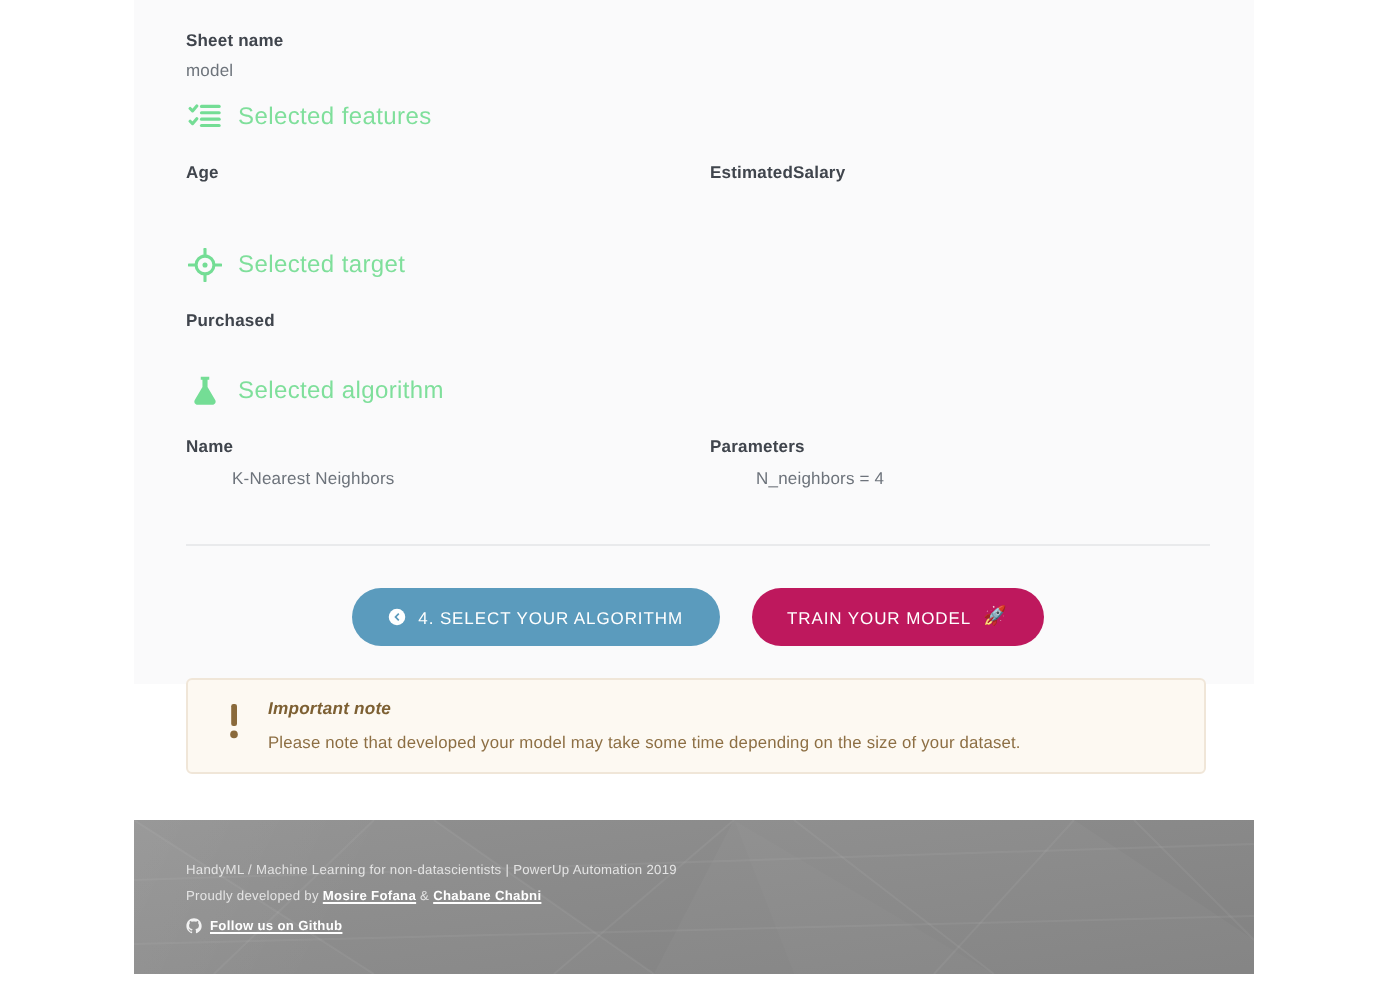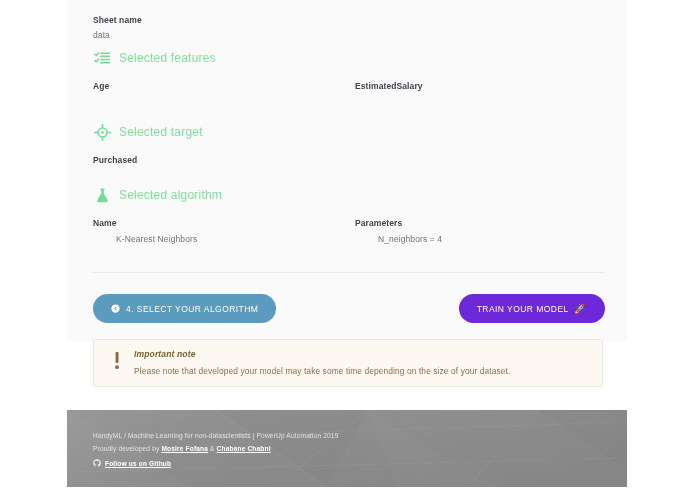--- a/index.html
+++ b/index.html
@@ -93,41 +93,41 @@
     height: 1px;
     background: #e9eaec;
   }
 
   .btn-row {
     position: absolute;
     left: 0;
     top: 294px;
     width: 512px;
     display: flex;
-    justify-content: space-between;
+    justify-content: center;
     gap: 16px;
   }
   .btn {
     border: none;
     border-radius: 16px;
     height: 29px;
     padding: 0 18px;
     display: inline-flex;
     align-items: center;
     justify-content: center;
     gap: 6px;
     font-family: "Liberation Sans", sans-serif;
     font-size: 8.5px;
     letter-spacing: .45px;
     color: #ffffff;
     cursor: pointer;
     white-space: nowrap;
   }
   .btn-back { background: #5b9bbd; }
-  .btn-train { background: #6d28d9; }
+  .btn-train { background: #be185d; }
   .btn .b-icon { display:inline-flex; align-items:center; }
   .btn .rocket { font-size: 9.5px; line-height: 1; }
 
   .note {
     position: absolute;
     left: 0;
     top: 339px;
     width: 510px;
     min-height: 44px;
     background: #fdf9f2;
@@ -214,21 +214,21 @@
 </head>
 <body>
 
 <div class="app-frame">
 
   <div class="content-panel">
     <div class="inner">
 
       <div class="sheet-block">
         <div class="field-label">Sheet name</div>
-        <div class="field-value">data</div>
+        <div class="field-value">model</div>
       </div>
 
       <div class="section-head" style="top:49px;">
         <span class="sec-icon">
           <svg width="17" height="17" viewBox="0 0 24 24" fill="none" stroke="currentColor" stroke-width="2.2" stroke-linecap="round" stroke-linejoin="round">
             <polyline points="1.5,6 3.2,7.7 6.2,4.2"></polyline>
             <polyline points="1.5,15 3.2,16.7 6.2,13.2"></polyline>
             <line x1="9.5" y1="4.5" x2="22" y2="4.5"></line>
             <line x1="9.5" y1="9" x2="22" y2="9"></line>
             <line x1="9.5" y1="13.5" x2="22" y2="13.5"></line>

